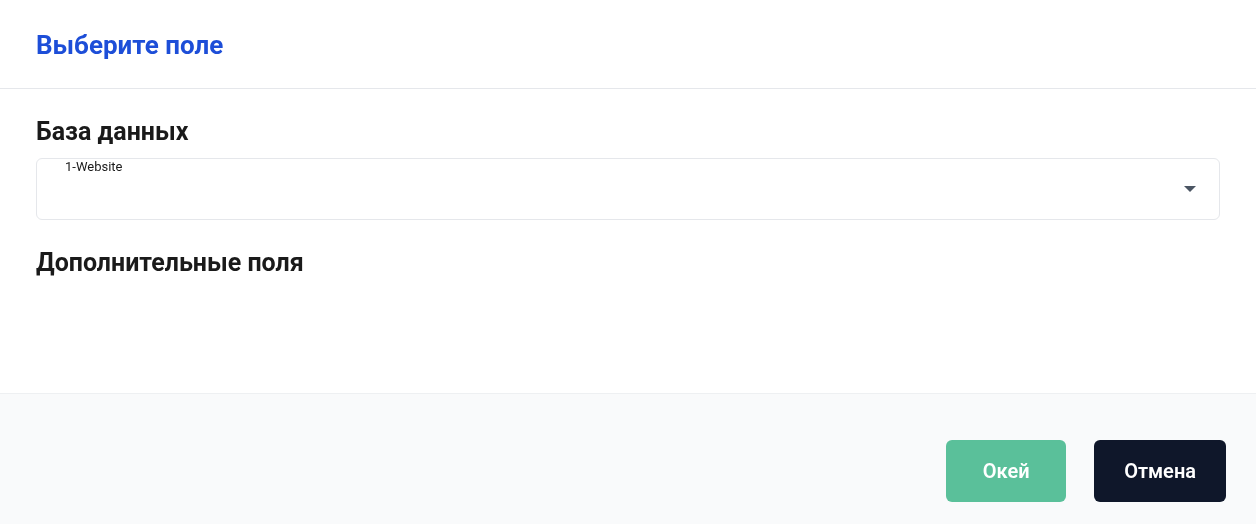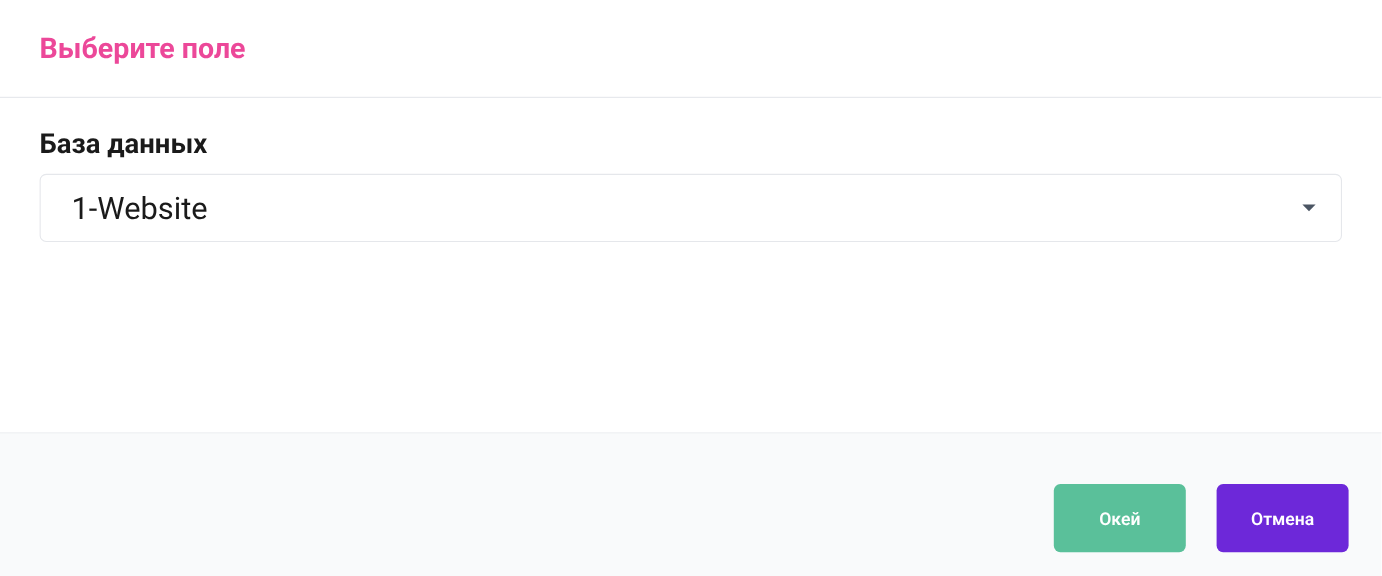--- a/index.html
+++ b/index.html
@@ -16,21 +16,21 @@
       flex-direction: column;
       color: #1a1a1a;
     }
     .header {
       padding: 30px 36px 28px 36px;
       border-bottom: 1px solid #e5e7eb;
     }
     .header-title {
       font-size: 26px;
       font-weight: 700;
-      color: #ec4899;
+      color: #1d4ed8;
     }
     .content {
       flex: 1;
       padding: 28px 36px;
       display: flex;
       flex-direction: column;
       gap: 28px;
     }
     .field-group {
       display: flex;
@@ -46,24 +46,24 @@
       position: relative;
       width: 100%;
     }
     .select-box {
       width: 100%;
       height: 62px;
       border: 1px solid #e5e7eb;
       border-radius: 6px;
       background: #ffffff;
       padding: 0 50px 0 28px;
-      font-size: 28px;
+      font-size: 13px;
       color: #1a1a1a;
       display: flex;
-      align-items: center;
+      align-items: flex-start;
       cursor: pointer;
       font-family: inherit;
     }
     .select-caret {
       position: absolute;
       right: 24px;
       top: 50%;
       transform: translateY(-50%);
       pointer-events: none;
       width: 0;
@@ -78,33 +78,33 @@
       padding: 22px 30px;
       display: flex;
       justify-content: flex-end;
       gap: 28px;
     }
     .btn {
       border: none;
       border-radius: 6px;
       height: 62px;
       padding: 0 32px;
-      font-size: 16px;
+      font-size: 20px;
       font-weight: 600;
       cursor: pointer;
       font-family: inherit;
       color: #ffffff;
       min-width: 120px;
       margin-top: 24px;
     }
     .btn-primary {
       background: #5ac09a;
     }
     .btn-secondary {
-      background: #6d28d9;
+      background: #0f172a;
       padding: 0 30px;
     }
   </style>
 </head>
 <body>
 
 <div class="header">
   <h1 class="header-title">Выберите поле</h1>
 </div>
 
@@ -114,20 +114,21 @@
     <label class="field-label">База данных</label>
     <div class="select-wrapper">
       <div class="select-box">
         <span>1-Website</span>
       </div>
       <span class="select-caret"></span>
     </div>
   </div>
 
   <div class="field-group">
+    <label class="field-label">Дополнительные поля</label>
   </div>
 
 </div>
 
 <div class="footer">
   <button class="btn btn-primary">Окей</button>
   <button class="btn btn-secondary">Отмена</button>
 </div>
 
 </body></html>

